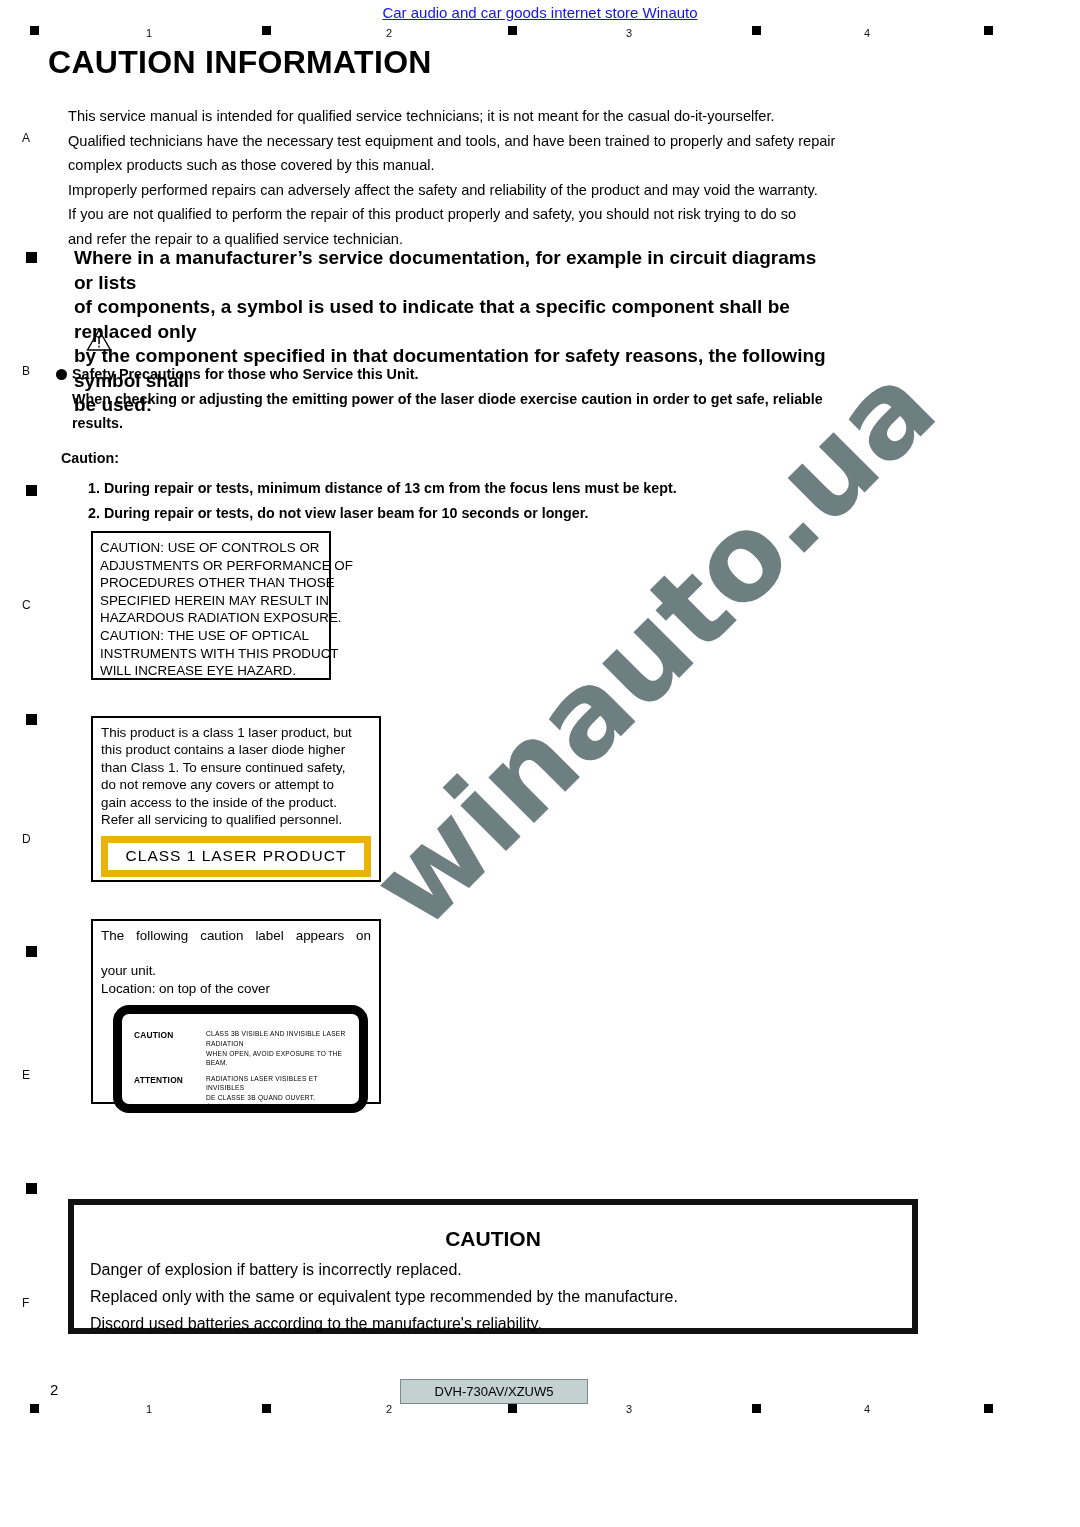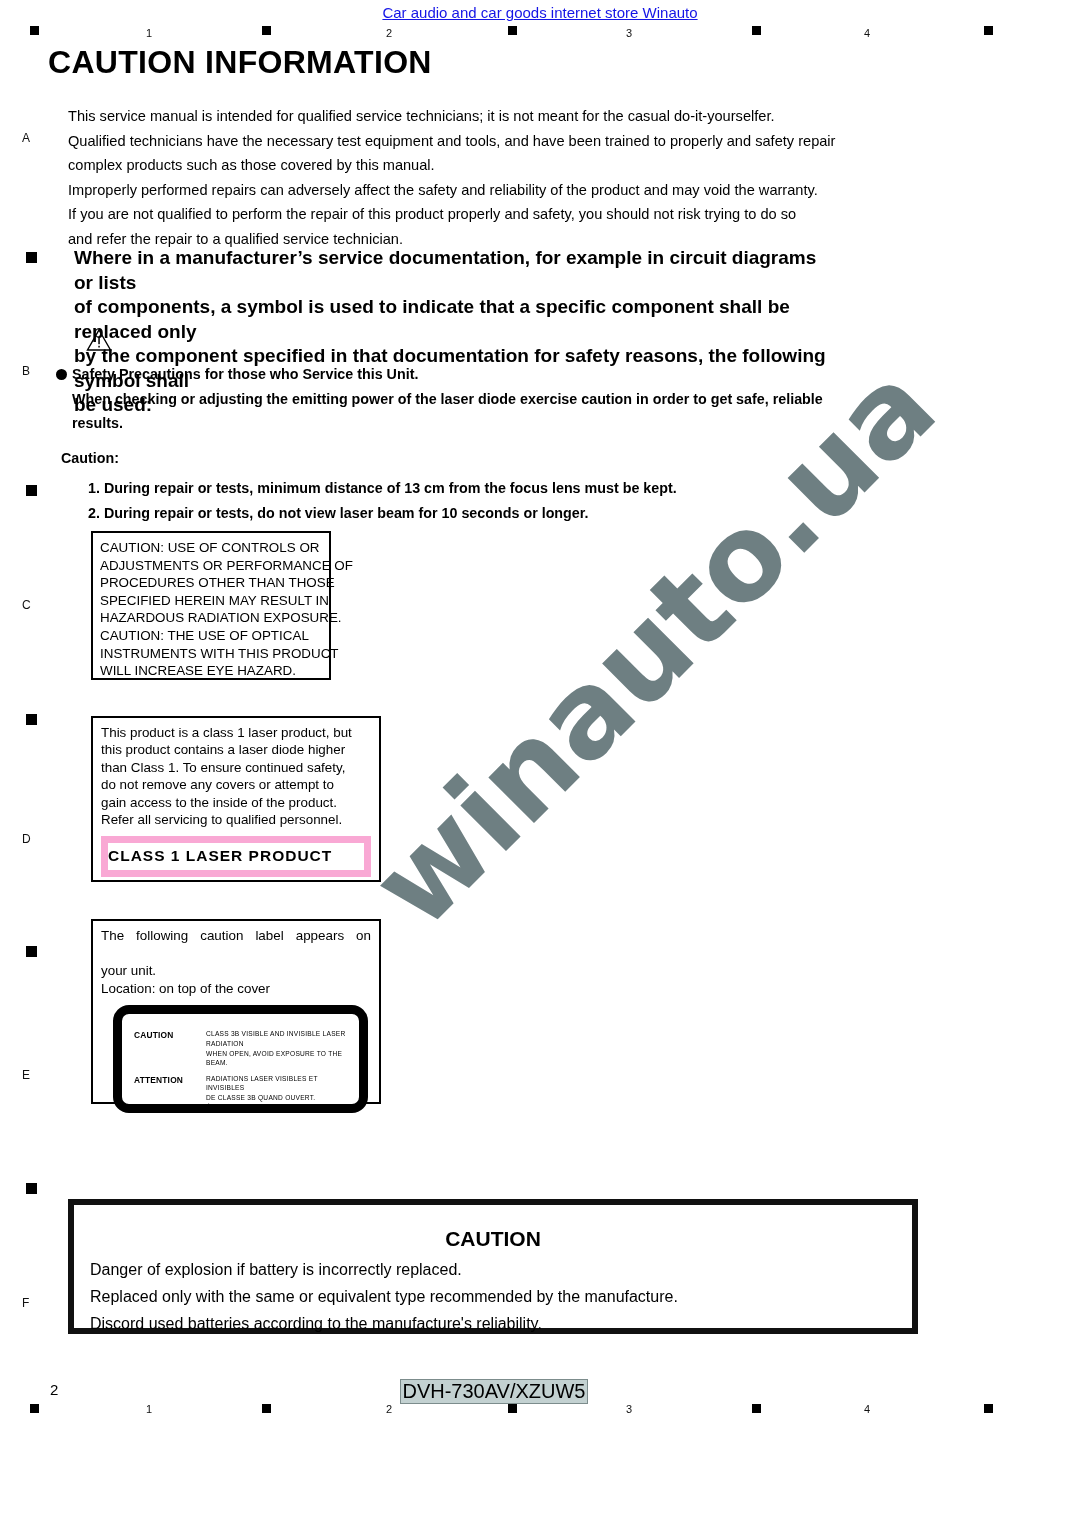--- a/index.html
+++ b/index.html
@@ -179,24 +179,25 @@
     height: 166px;
     padding: 6px 8px 10px 8px;
   }
   #box-class1 .body {
     font-size: 13.4px;
     line-height: 17.4px;
   }
   #box-class1 .body div { white-space: nowrap; }
   .class1-label {
     margin-top: 8px;
-    border: 7px solid #f9a8d4;
+    border: 7px solid #eab308;
     background: #fff;
+    text-align: center;
     font-size: 15.5px;
-    font-weight: 700;
+    font-weight: 400;
     letter-spacing: 1px;
     padding: 4px 0 5px 0;
   }
 
   
   #box-unitlabel {
     left: 91px;
     top: 919px;
     width: 290px;
     height: 185px;
@@ -266,21 +267,21 @@
   .model-badge {
     position: absolute;
     left: 400px;
     top: 1379px;
     width: 188px;
     height: 25px;
     background: #c3d1d1;
     border: 1px solid #7c8c8c;
     box-sizing: border-box;
     text-align: center;
-    font-size: 20px;
+    font-size: 13px;
     line-height: 23px;
     color: #000;
     z-index: 6;
   }
   .page-num {
     position: absolute;
     left: 50px;
     top: 1381px;
     font-size: 15px;
     z-index: 5;

